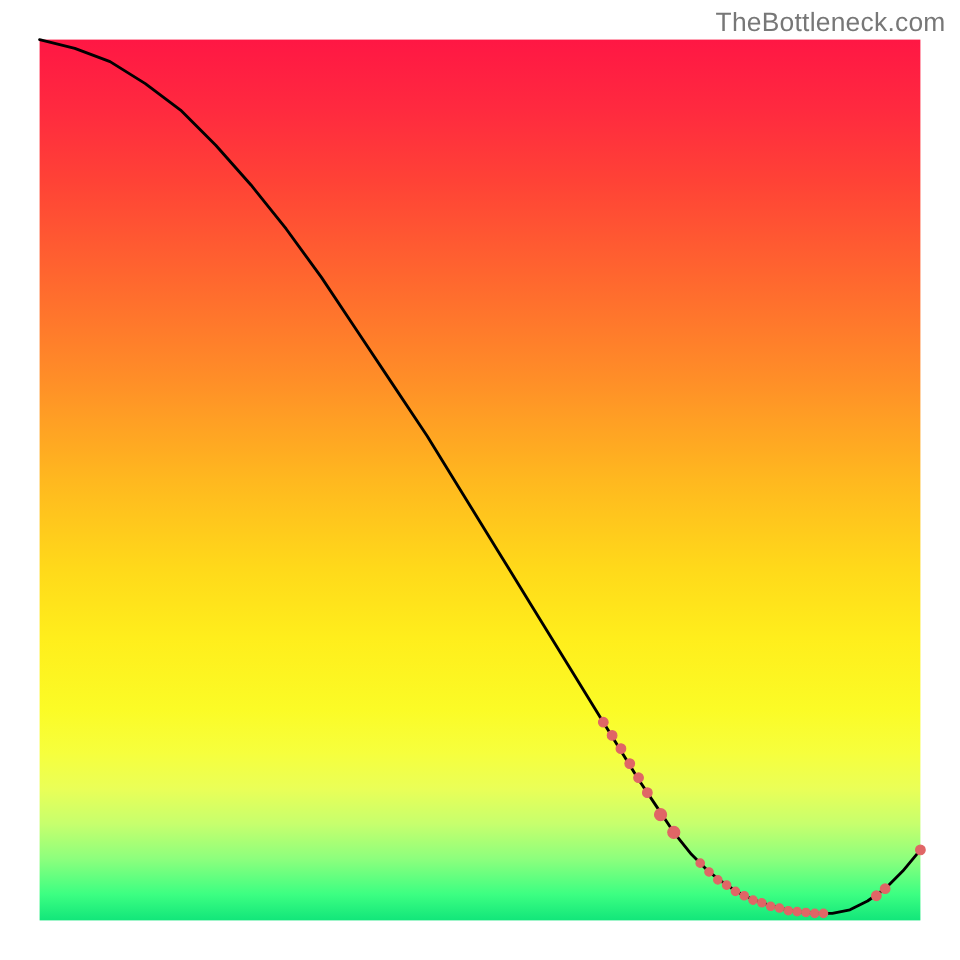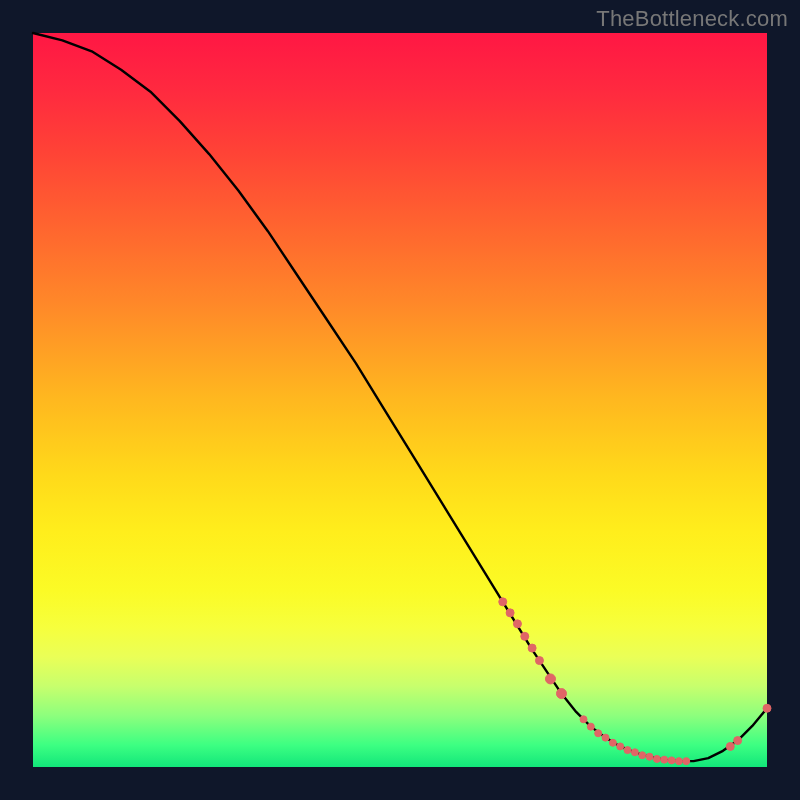--- a/index.html
+++ b/index.html
@@ -8,21 +8,21 @@
     width: 800px;
     height: 800px;
     background: #000;
     overflow: hidden;
     font-family: Arial, Helvetica, sans-serif;
   }
   .frame {
     position: relative;
     width: 800px;
     height: 800px;
-    background: #0f172a;
+    background: #ffffff;
   }
   .plot {
     position: absolute;
     left: 33px;
     top: 33px;
     width: 734px;
     height: 734px;
     
     background: linear-gradient(to bottom,
       #ff1744 0%,

